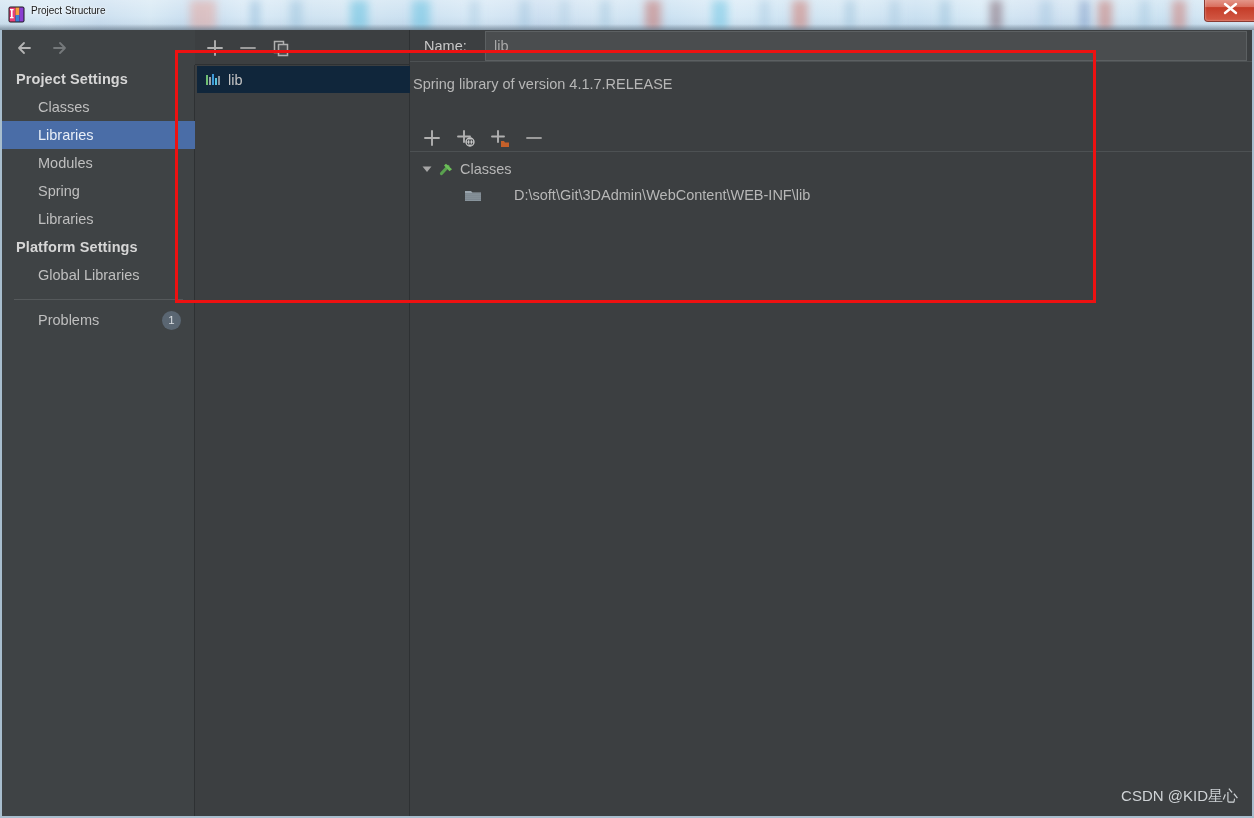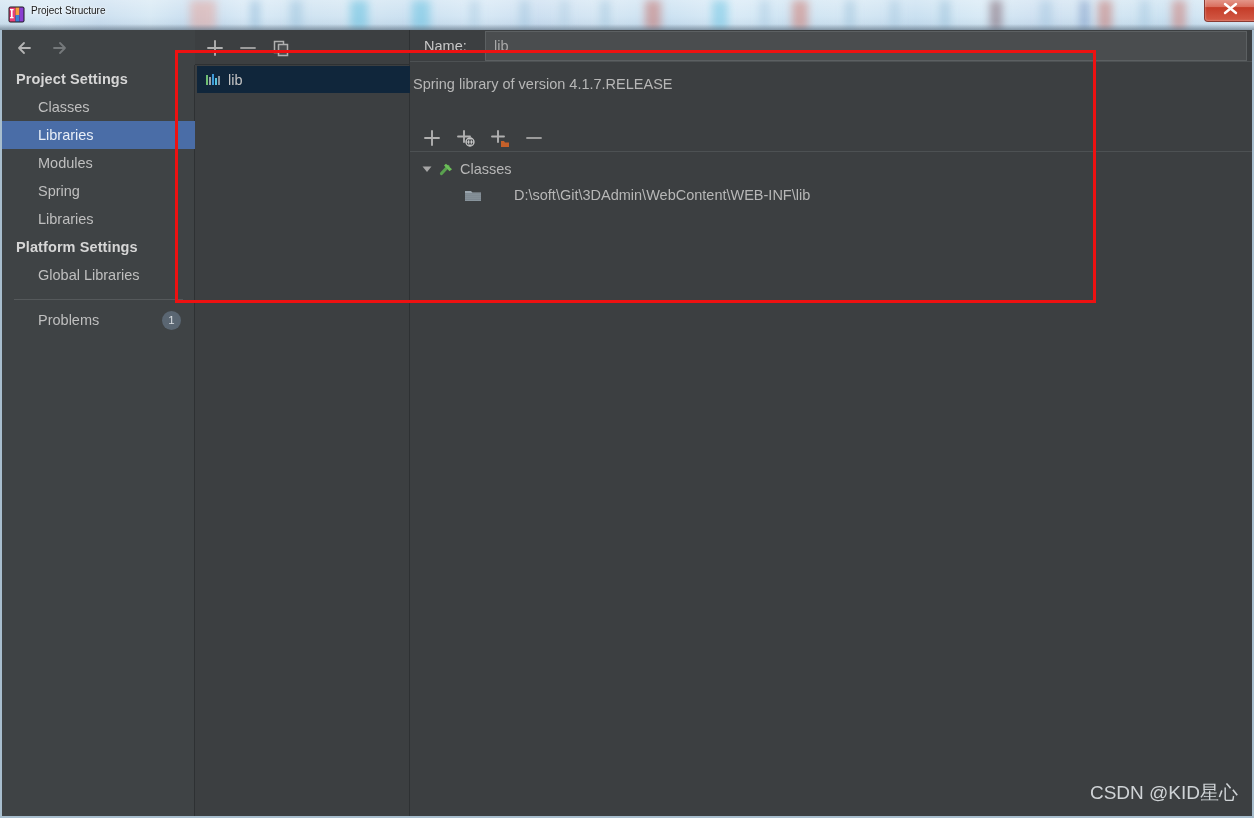--- a/index.html
+++ b/index.html
@@ -223,21 +223,21 @@
     left: 173px; top: 20px;
     width: 921px; height: 253px;
     border: 3px solid #ee1111;
     pointer-events: none;
   }
 
   
   .watermark {
     position: absolute;
     right: 14px; bottom: 10px;
-    font-size: 19px;
+    font-size: 15px;
     color: #cfd3d6;
     white-space: nowrap;
   }
 </style>
 </head>
 <body>
 
 <div class="titlebar">
   <div class="smudge" style="left:190px;  width:26px; background:#e8a9a0;"></div>
   <div class="smudge" style="left:250px;  width:10px; background:#8fb9d8;"></div>

